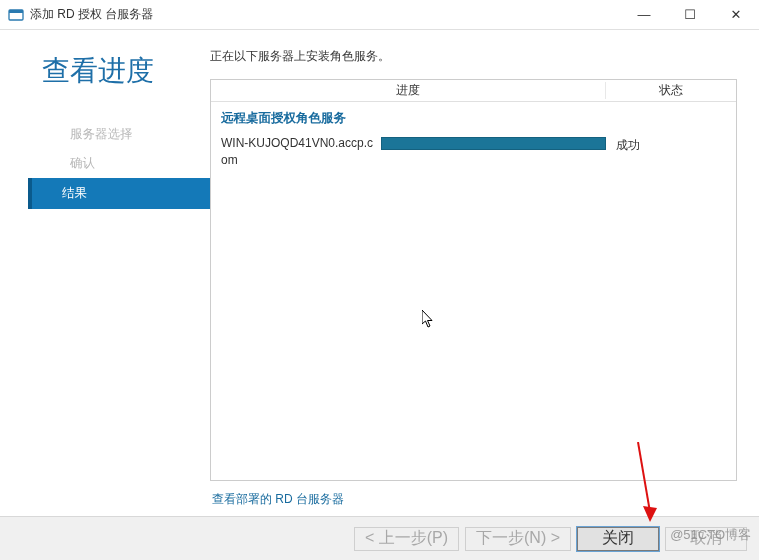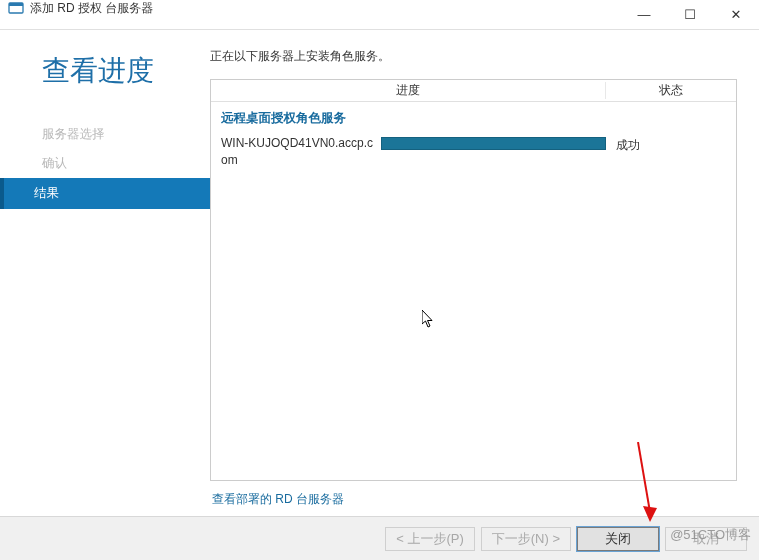--- a/index.html
+++ b/index.html
@@ -8,21 +8,21 @@
       font-size: 12px;
       background: #fff;
       width: 759px;
       height: 560px;
       overflow: hidden;
       position: relative;
     }
     .titlebar {
       height: 30px;
       display: flex;
-      align-items: flex-start;
+      align-items: center;
       border-bottom: 1px solid #e0e0e0;
       background: #fff;
     }
     .titlebar-icon {
       width: 16px;
       height: 16px;
       margin: 0 6px 0 8px;
       display: inline-flex;
       align-items: center;
       justify-content: center;
@@ -43,21 +43,21 @@
       font-family: "Segoe UI Symbol", sans-serif;
     }
     .content { display: flex; height: calc(100% - 30px - 44px); }
     .header-area { padding: 22px 0 12px 42px; }
     .page-heading {
       color: #1e6fa8;
       font-size: 28px;
       font-weight: 400;
     }
     .left-col { width: 210px; flex-shrink: 0; }
-    .sidebar { padding-top: 18px; }
+    .sidebar { padding-top: 18px; padding-left: 28px; }
     .sidebar-item {
       padding: 6px 0 6px 42px;
       color: #b8b8b8;
       font-size: 12.5px;
       cursor: default;
     }
     .sidebar-item.active {
       background: #1479b8;
       color: #fff;
       padding-left: 30px;
@@ -147,21 +147,21 @@
       justify-content: flex-end;
       padding-right: 12px;
       gap: 6px;
     }
     .btn {
       min-width: 82px;
       height: 24px;
       border: 1px solid #adadad;
       background: #e9e9e9;
       color: #333;
-      font-size: 13px;
+      font-size: 16px;
       font-family: inherit;
       cursor: pointer;
       padding: 0 10px;
     }
     .btn:disabled {
       color: #a8a8a8;
       background: #efefef;
       border-color: #cfcfcf;
       cursor: default;
     }

